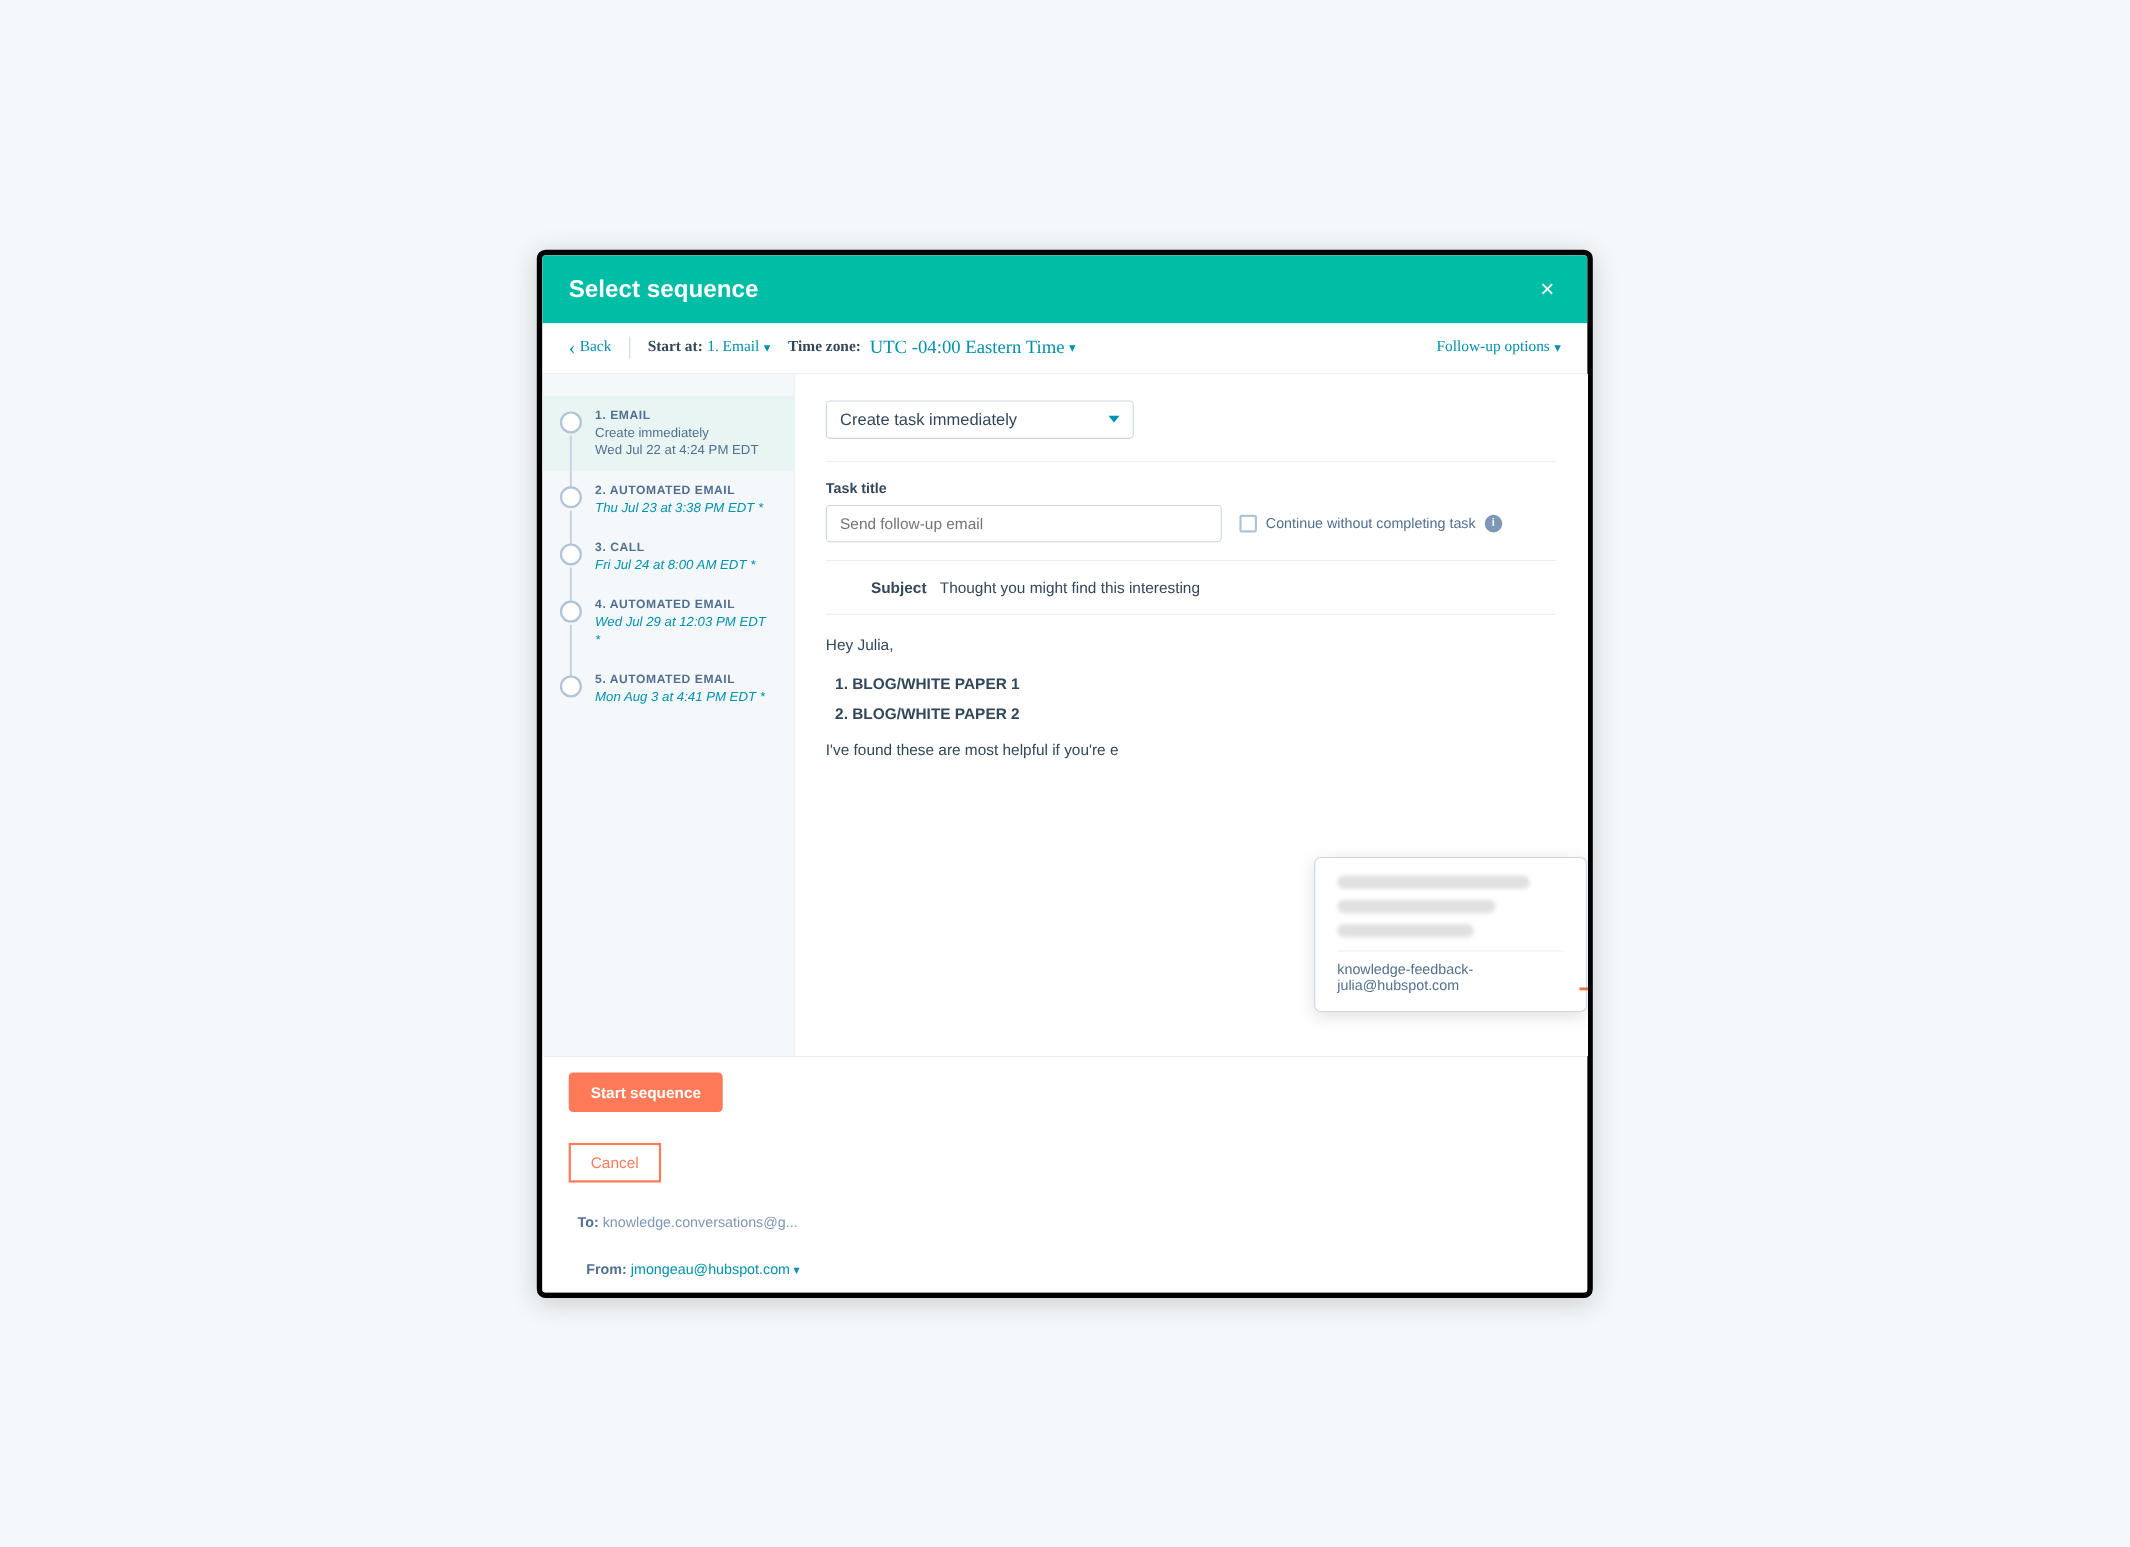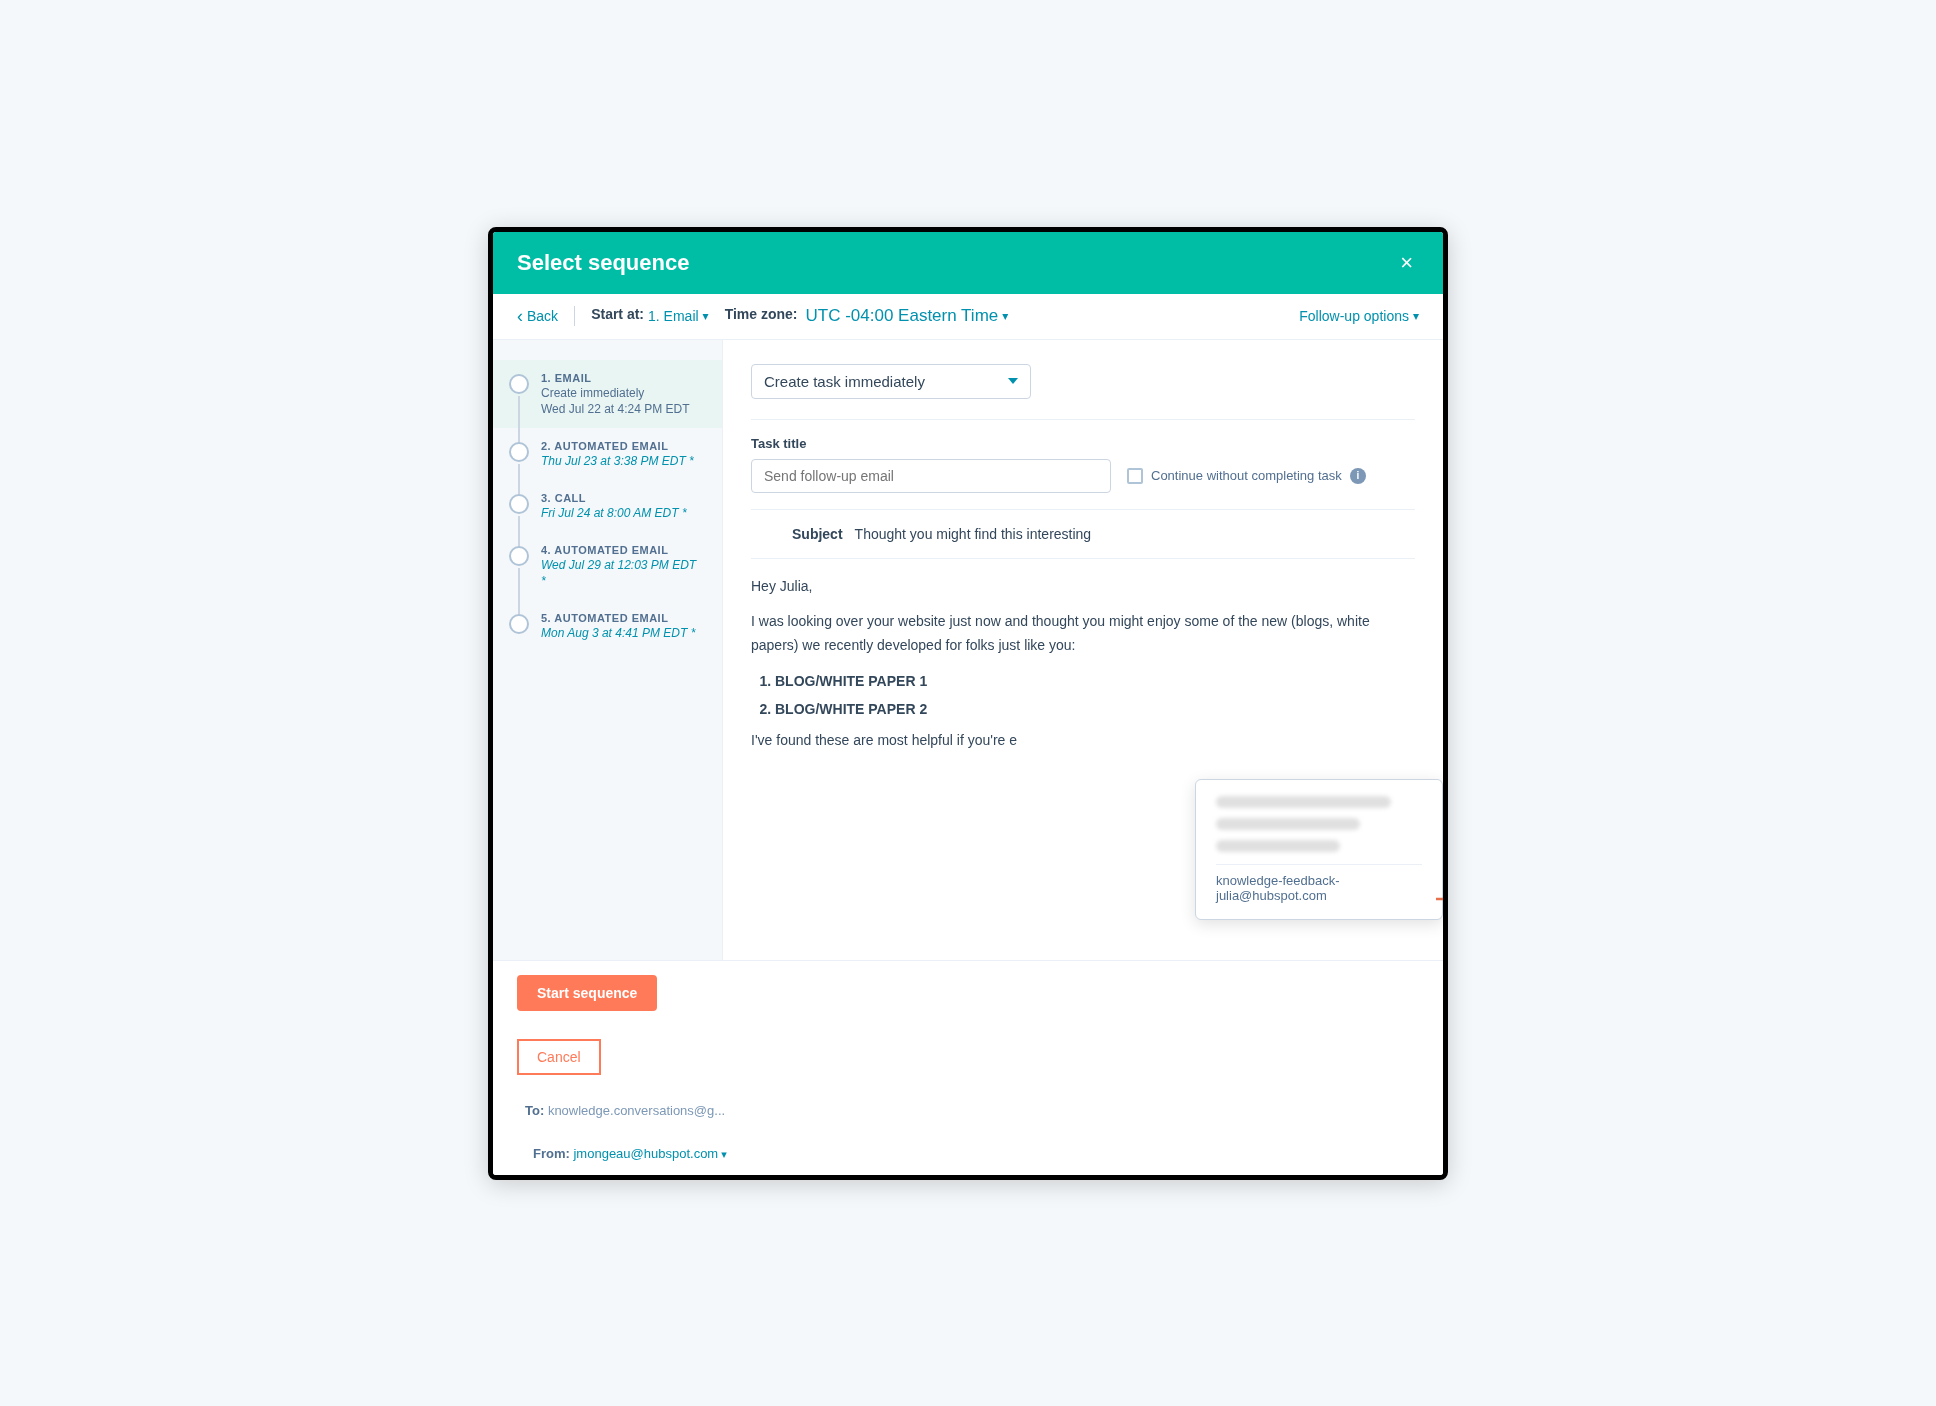--- a/index.html
+++ b/index.html
@@ -368,21 +368,23 @@
     .footer-from-value {
       color: #0091ae;
       cursor: pointer;
     }
     .footer-from-value::after {
       content: ' ▾';
       font-size: 11px;
     }
     .nav-inline {
       display: flex;
+      align-items: center;
       flex: 1;
+      font-family: Liberation Serif, serif;
     }
     .main-content-wrapper {
       position: relative;
     }
     .step-timing-plain {
       font-size: 12px;
       color: #516f90;
       margin-top: 2px;
     }
   </style>
@@ -478,21 +480,20 @@
 
       <div class="subject-row">
         <span class="subject-label">Subject</span>
         <span class="subject-text">Thought you might find this interesting</span>
       </div>
 
       <hr class="section-divider">
 
       <div class="email-body">
         <p>Hey Julia,</p>
-        <p>I was looking over your website just now and thought you might enjoy some of the new (blogs, white papers) we recently developed for folks just like you:</p>
         <ol>
           <li>BLOG/WHITE PAPER 1</li>
           <li>BLOG/WHITE PAPER 2</li>
         </ol>
         <p>I've found these are most helpful if you're e</p>
       </div>
 
       <div class="tooltip-overlay" style="position:absolute; right: 0px; bottom: 40px;">
         <div class="tooltip-blurred-line"></div>
         <div class="tooltip-blurred-line"></div>

